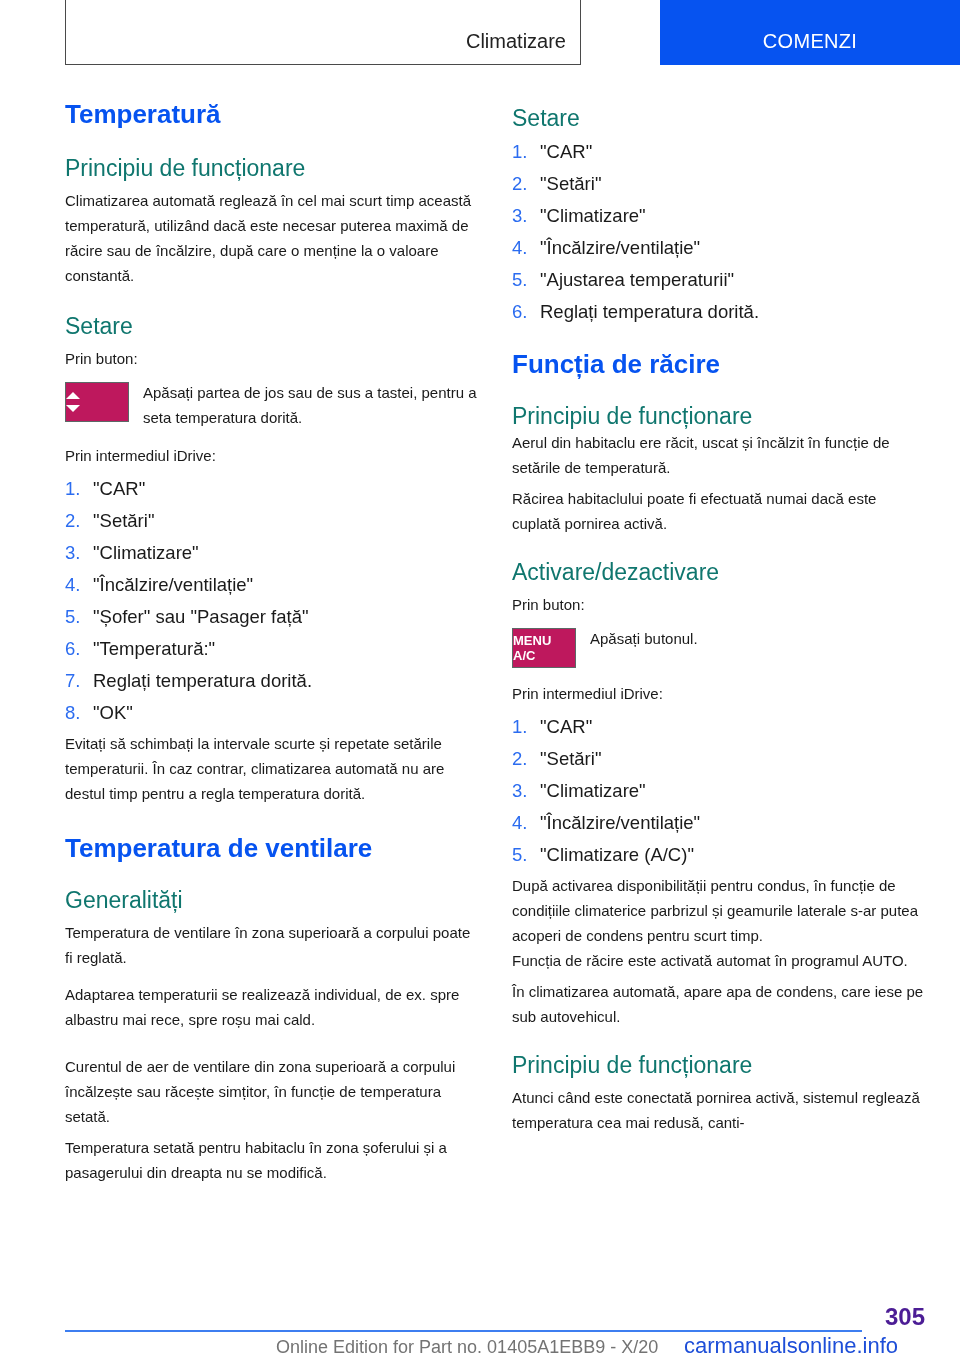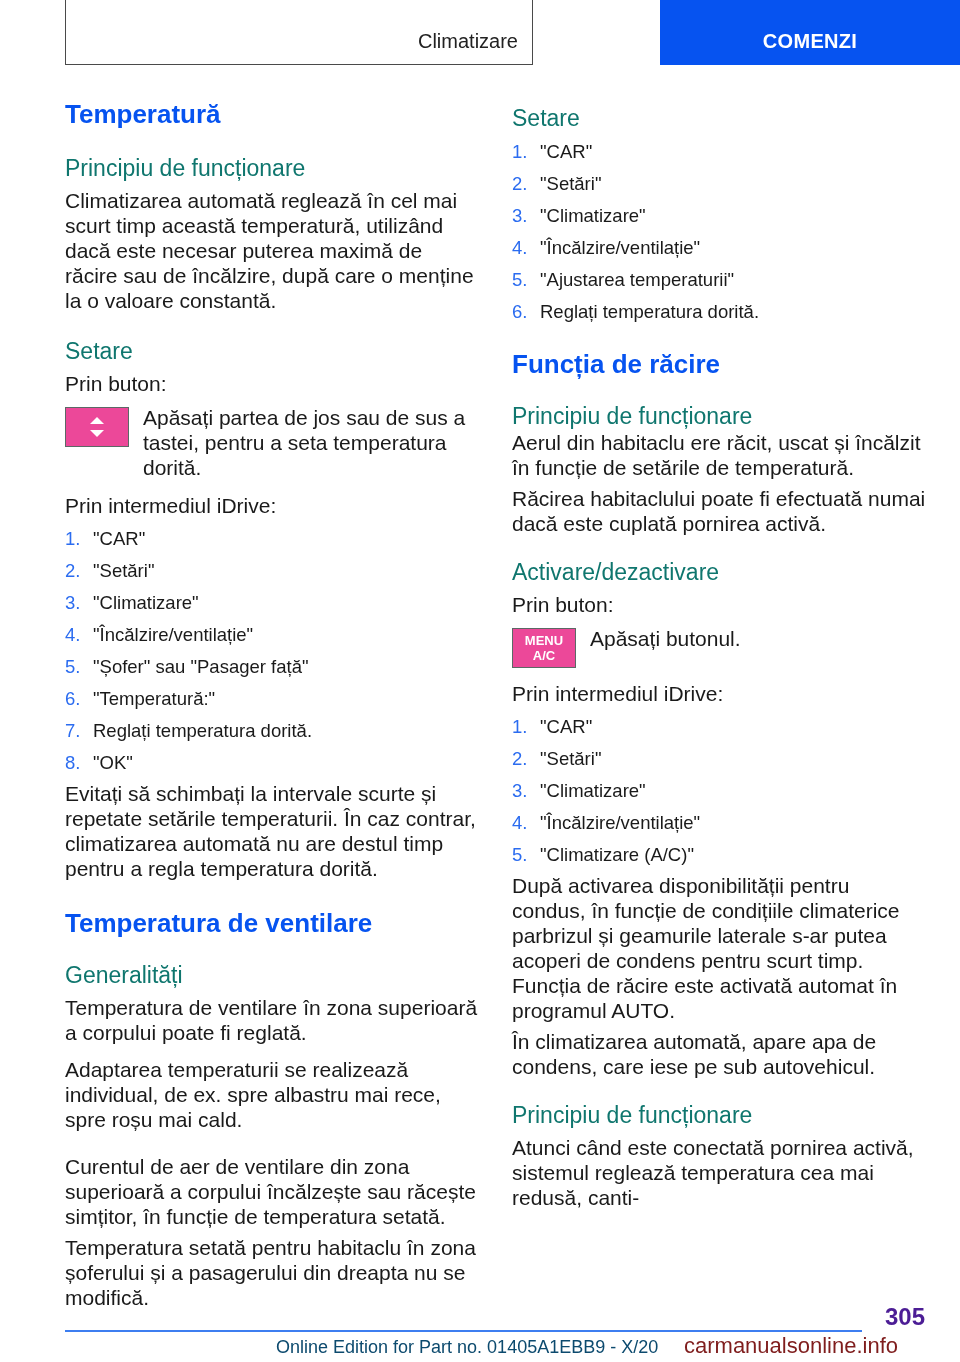--- a/index.html
+++ b/index.html
@@ -1,67 +1,67 @@
 <!DOCTYPE html>
 <html><head>
   <meta charset="utf-8">
   <style>
     * { box-sizing: border-box; margin: 0; padding: 0; }
     html, body { width: 960px; height: 1362px; background: #ffffff; overflow: hidden; }
     body { position: relative; font-family: "Liberation Sans", sans-serif; color: #1a1a1a; }
 
     .header-tab {
-      position: absolute; left: 65px; top: 0; width: 468px; height: 65px;
+      position: absolute; left: 65px; top: 0; width: 516px; height: 65px;
       border: 1px solid #4a4a4a; border-top: none; background: #fff;
     }
     .header-tab .title {
       position: absolute; right: 14px; top: 30px; font-size: 20px; color: #222;
     }
     .header-section {
       position: absolute; left: 660px; top: 0; width: 300px; height: 65px;
       background: #0653f0;
     }
     .header-section .label {
       position: absolute; left: 0; right: 0; top: 30px; text-align: center;
-      font-size: 20px; font-weight: bold; color: #fff; letter-spacing: 0.3px;
+      font-size: 20px; font-weight: normal; color: #fff; letter-spacing: 0.3px;
     }
 
     .col { position: absolute; top: 98px; width: 415px; }
     .col.left { left: 65px; }
     .col.right { left: 512px; }
 
     .h1 { color: #0653f0; font-weight: bold; font-size: 26px; line-height: 32px; }
     .h2 { color: #0f766e; font-weight: normal; font-size: 23px; line-height: 28px; }
-    .p  { font-size: 21px; line-height: 25px; color: #1a1a1a; }
+    .p  { font-size: 15px; line-height: 25px; color: #1a1a1a; }
 
     ol.steps { list-style: none; }
     ol.steps li { display: flex; font-size: 18.5px; line-height: 32px; }
     ol.steps li .num { color: #2b6cf0; width: 28px; flex: none; }
 
     .btn-row { display: flex; align-items: flex-start; }
     .key {
-      flex: none; width: 64px; height: 40px; background: #ec4899;
+      flex: none; width: 64px; height: 40px; background: #be185d;
       border: 1px solid #5c6866; margin-right: 14px; margin-top: 2px;
-      display: flex; flex-direction: column; align-items: center; justify-content: center;
+      display: flex; flex-direction: column; align-items: flex-start; justify-content: center;
     }
     .key .tri-up { width: 0; height: 0; border-left: 7px solid transparent; border-right: 7px solid transparent; border-bottom: 7px solid #fff; margin-bottom: 6px; }
     .key .tri-down { width: 0; height: 0; border-left: 7px solid transparent; border-right: 7px solid transparent; border-top: 7px solid #fff; }
     .key .menu-line { color: #fff; font-weight: bold; font-size: 13px; line-height: 15px; }
 
     .footer-line {
       position: absolute; left: 65px; top: 1330px; width: 797px; height: 2px; background: #3d7ef0;
     }
     .page-num {
       position: absolute; right: 35px; top: 1303px; font-size: 24px; font-weight: bold; color: #4c1d95;
     }
     .footer-text {
-      position: absolute; left: 276px; top: 1337px; font-size: 18px; color: #0c4a6e; white-space: nowrap;
+      position: absolute; left: 276px; top: 1337px; font-size: 18px; color: #737373; white-space: nowrap;
     }
     .watermark {
-      position: absolute; left: 684px; top: 1333px; font-size: 22px; color: #7f1d1d; white-space: nowrap;
+      position: absolute; left: 684px; top: 1333px; font-size: 22px; color: #1d4ed8; white-space: nowrap;
     }
   </style>
 </head>
 <body>
 
 <div class="header-tab">
   <span class="title">Climatizare</span>
 </div>
 <div class="header-section">
   <div class="label">COMENZI</div>

